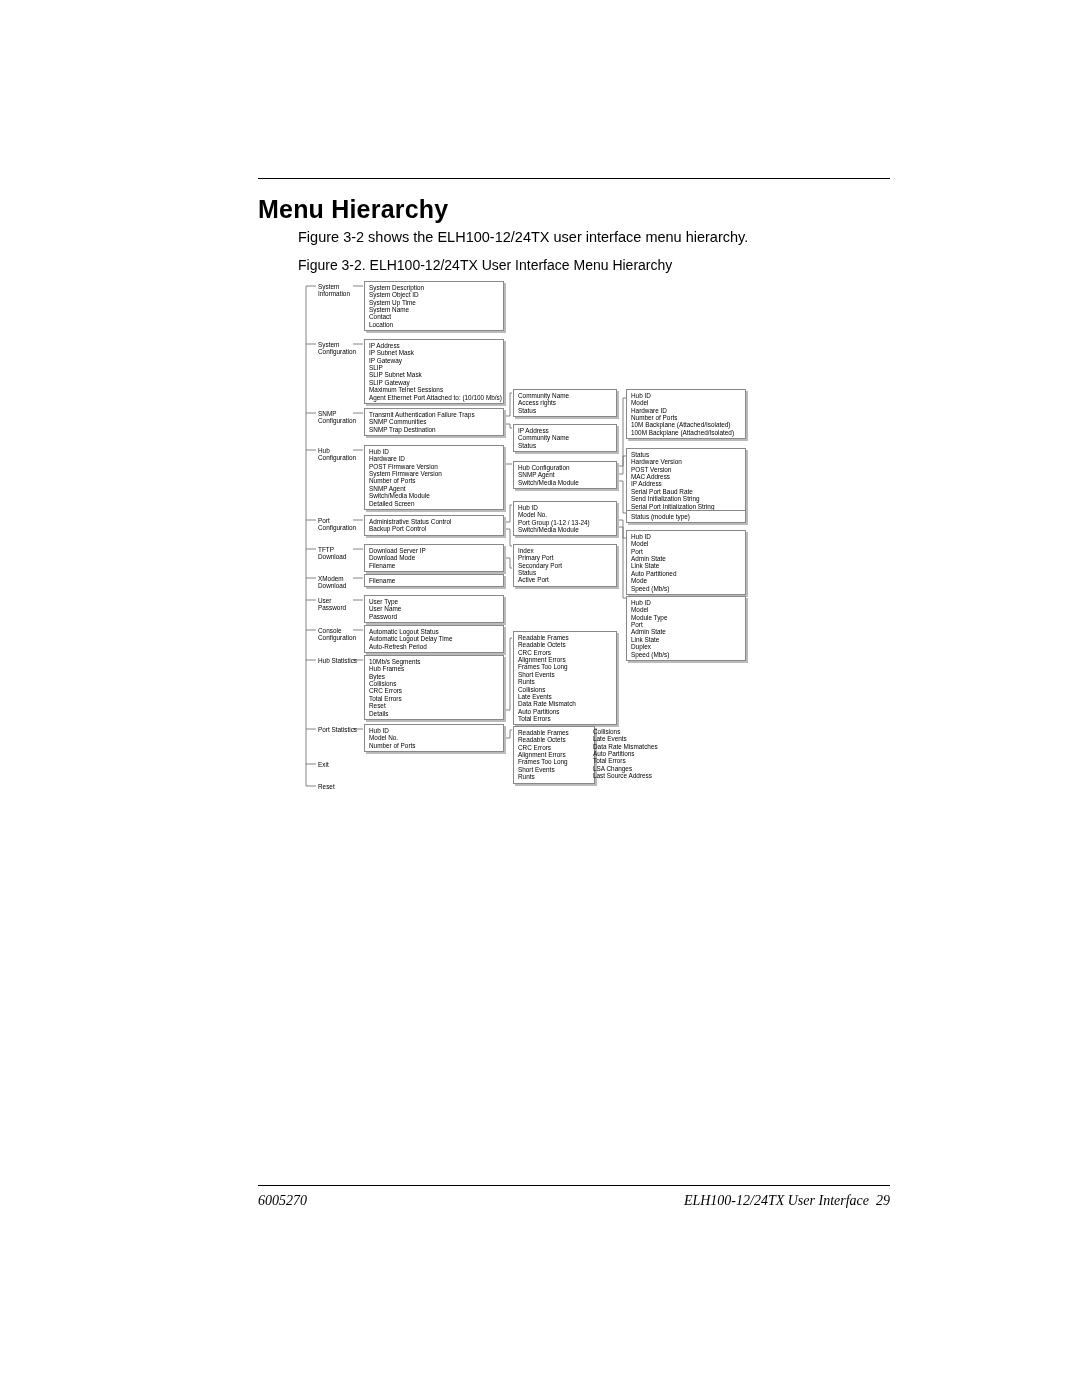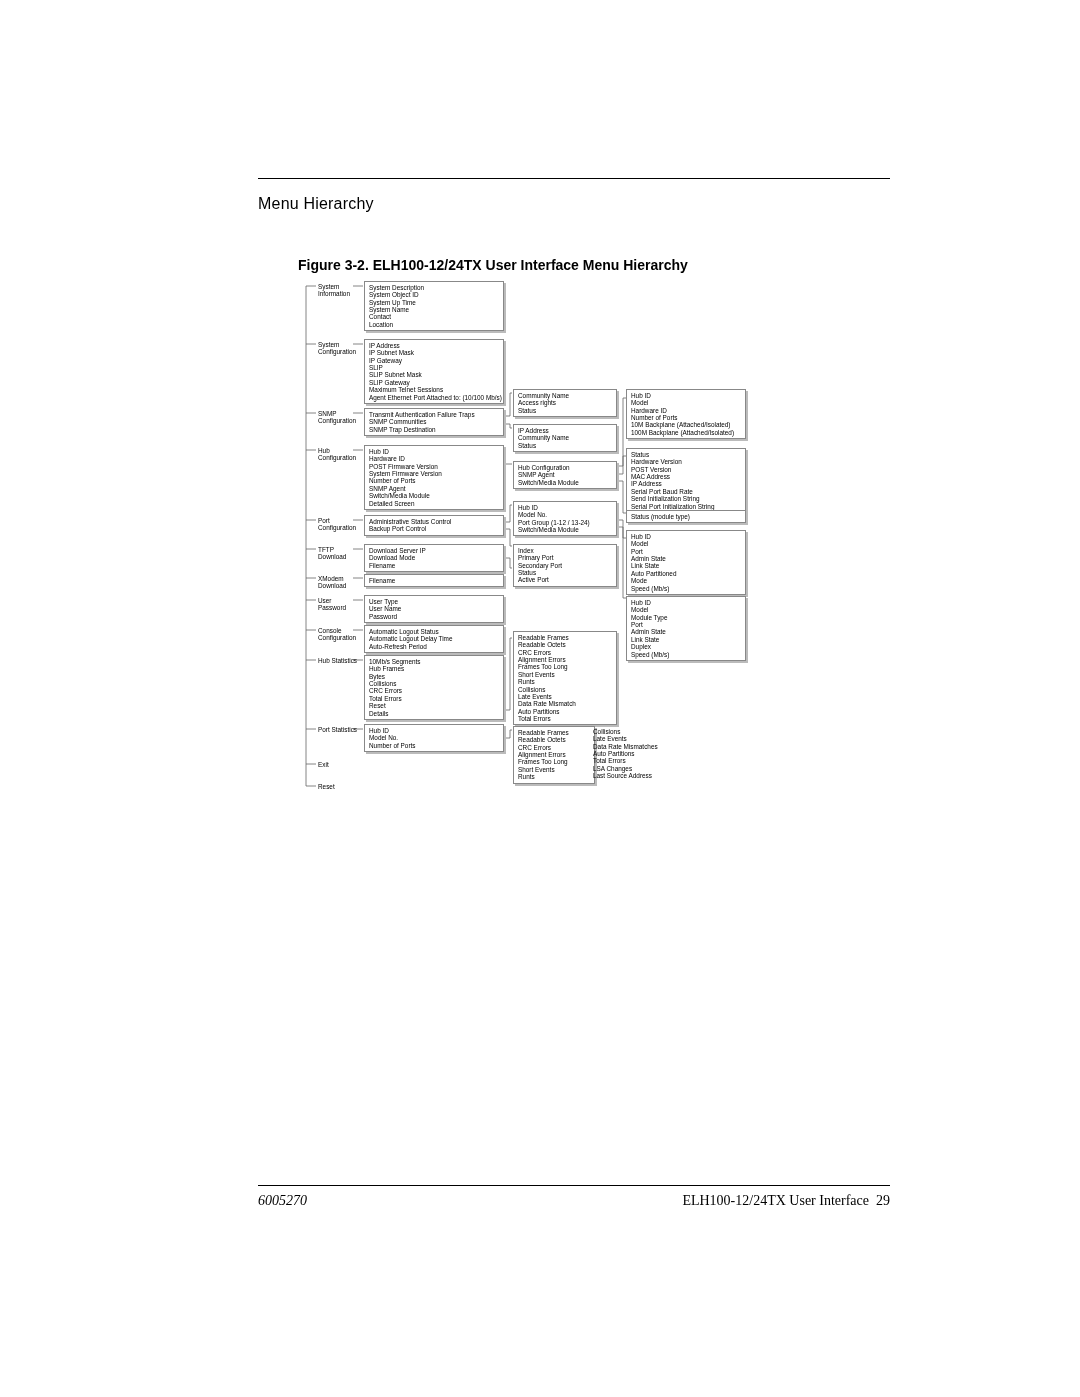--- a/index.html
+++ b/index.html
@@ -1,36 +1,37 @@
 <!DOCTYPE html>
 <html><head>
 <meta charset="utf-8">
 <style>
   html,body{margin:0;padding:0;background:#fff;color:#000;font-family:Arial,Helvetica,sans-serif}
   .page{width:1080px;height:1397px;position:relative;margin:0 auto}
   .rule-top{position:absolute;left:258px;right:190px;top:178px;border-top:1.5px solid #000}
-  .title{position:absolute;left:258px;top:195px;font-size:16px;font-weight:normal;font-family:Arial,Helvetica,sans-serif;letter-spacing:.2px}
+  .title{position:absolute;left:258px;top:195px;font-size:25px;font-weight:bold;font-family:Arial,Helvetica,sans-serif;letter-spacing:.2px}
   .intro{position:absolute;left:298px;top:229px;font-size:14.5px}
-  .figcap{position:absolute;left:298px;top:257px;font-size:14px;font-weight:bold}
+  .figcap{position:absolute;left:298px;top:257px;font-size:14px;font-weight:normal}
   .diagram{position:absolute;left:298px;top:278px;width:590px;height:525px}
   .diagram svg{position:absolute;inset:0}
   .box{position:absolute;background:#fff;border:.8px solid #888;box-shadow:2px 2px 0 #bbb;padding:2px 4px;font-size:6.4px;line-height:1.15;font-family:Arial,Helvetica,sans-serif}
   .box div{white-space:nowrap}
   .lbl{position:absolute;font-size:6.4px;line-height:1.15;font-family:Arial,Helvetica,sans-serif}
   .lbl div{white-space:nowrap}
   .rule-bot{position:absolute;left:258px;right:190px;top:1185px;border-top:1px solid #000}
   .footL{position:absolute;left:258px;top:1193px;font-size:14px;font-style:italic;font-family:"Times New Roman",serif}
-  .footR{position:absolute;right:190px;top:1193px;font-size:14px;font-family:"Times New Roman",serif}
+  .footR{position:absolute;right:190px;top:1193px;font-size:14px;font-style:italic;font-family:"Times New Roman",serif}
 </style>
 </head>
 <body>
 
 <div class="page">
   <div class="rule-top"></div>
   <div class="title">Menu Hierarchy</div>
+  <div class="intro">Figure 3-2 shows the ELH100-12/24TX user interface menu hierarchy.</div>
   <div class="figcap">Figure 3-2.  ELH100-12/24TX User Interface Menu Hierarchy</div>
 
   <div class="diagram">
 
     <svg width="590" height="525" viewBox="0 0 590 525">
       <g stroke="#666" stroke-width="0.8" fill="none">
 
         <line x1="8" y1="8" x2="8" y2="508"></line>
 
         <line x1="8" y1="8" x2="18" y2="8"></line>

